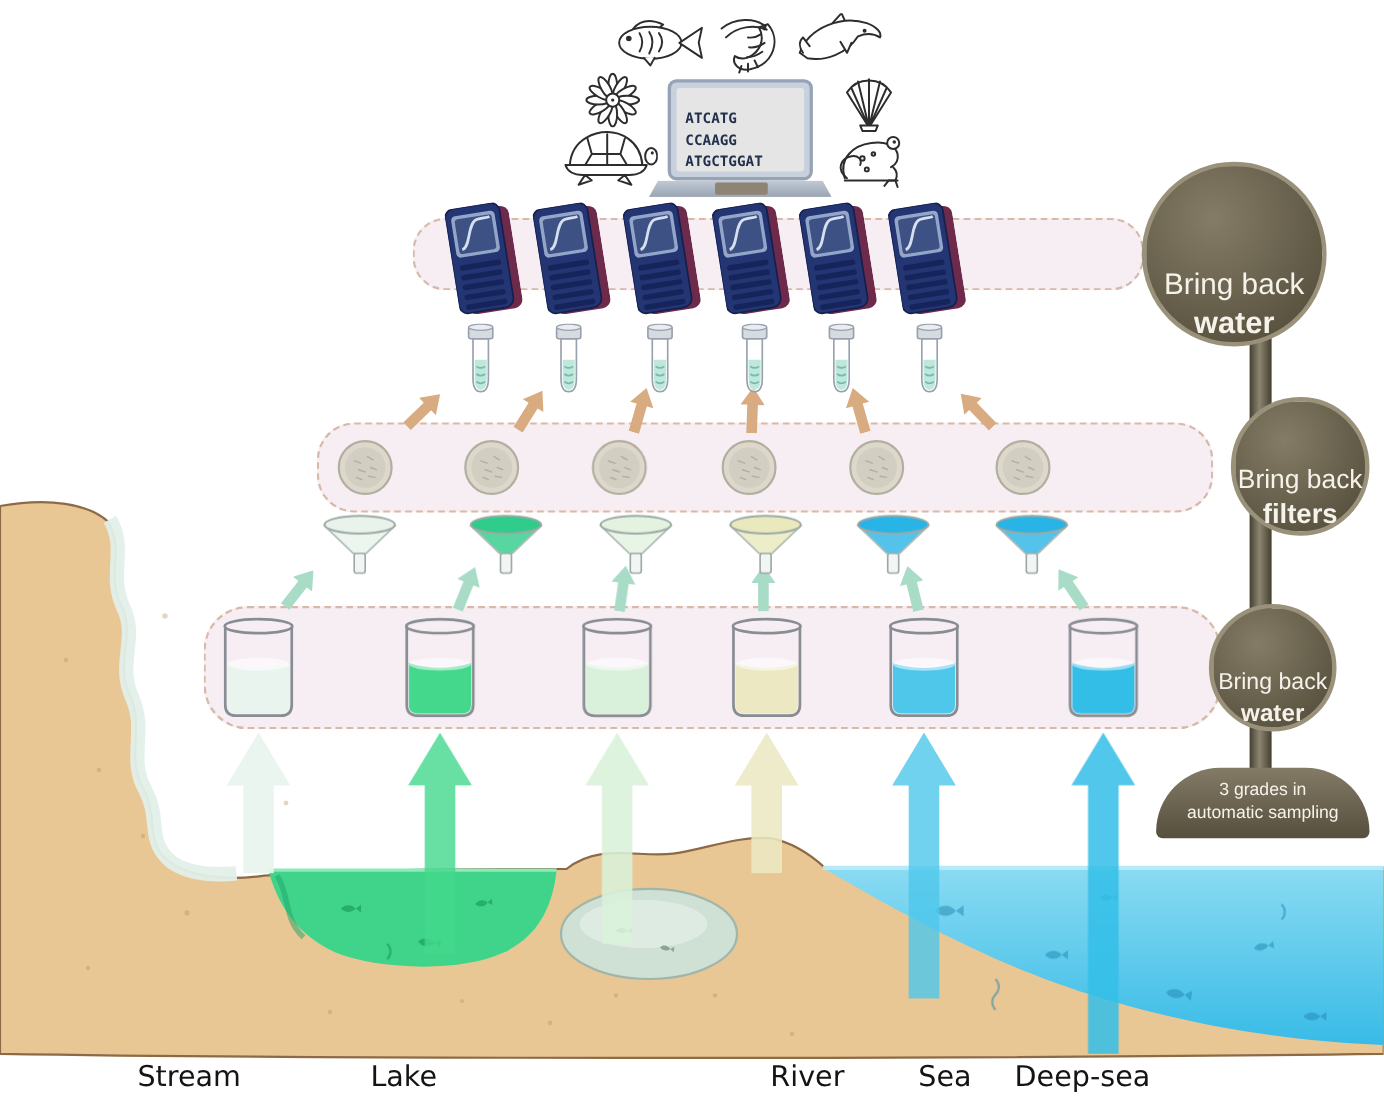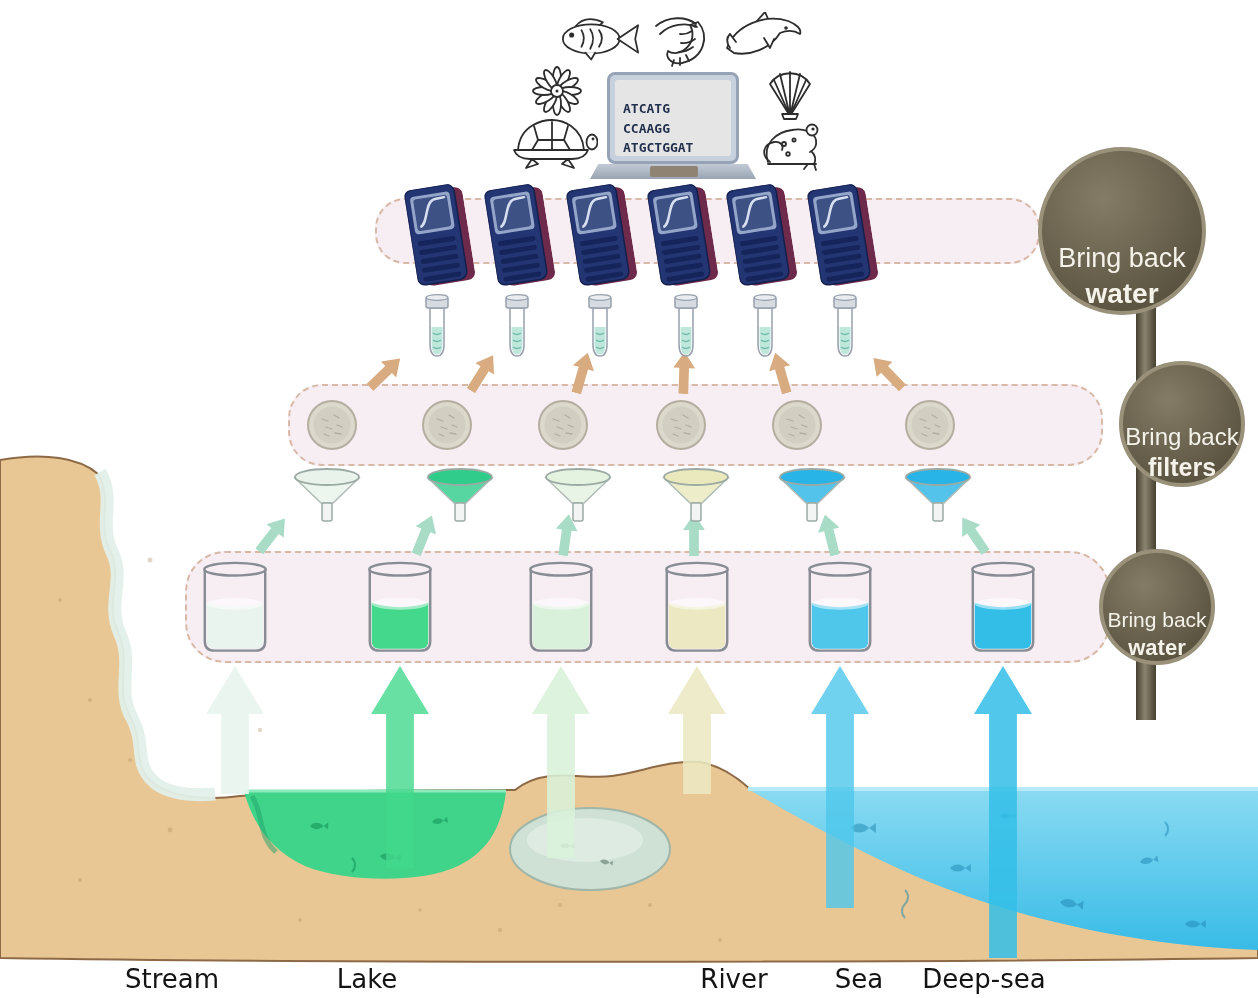--- a/index.html
+++ b/index.html
@@ -457,20 +457,24 @@
     <span class="l2">water</span>
   </div>
   <div class="badge filtersb">
     <span class="l1">Bring back</span>
     <span class="l2">filters</span>
   </div>
   <div class="badge waterb">
     <span class="l1">Bring back</span>
     <span class="l2">water</span>
   </div>
+  <div class="dome">
+    <span>3 grades in</span>
+    <span>automatic sampling</span>
+  </div>
 
   <div class="laptop-screen">
     <div class="laptop-inner">
       <div>ATCATG</div>
       <div>CCAAGG</div>
       <div>ATGCTGGAT</div>
     </div>
   </div>
   <div class="laptop-base"></div>
   <div class="laptop-pad"></div>

